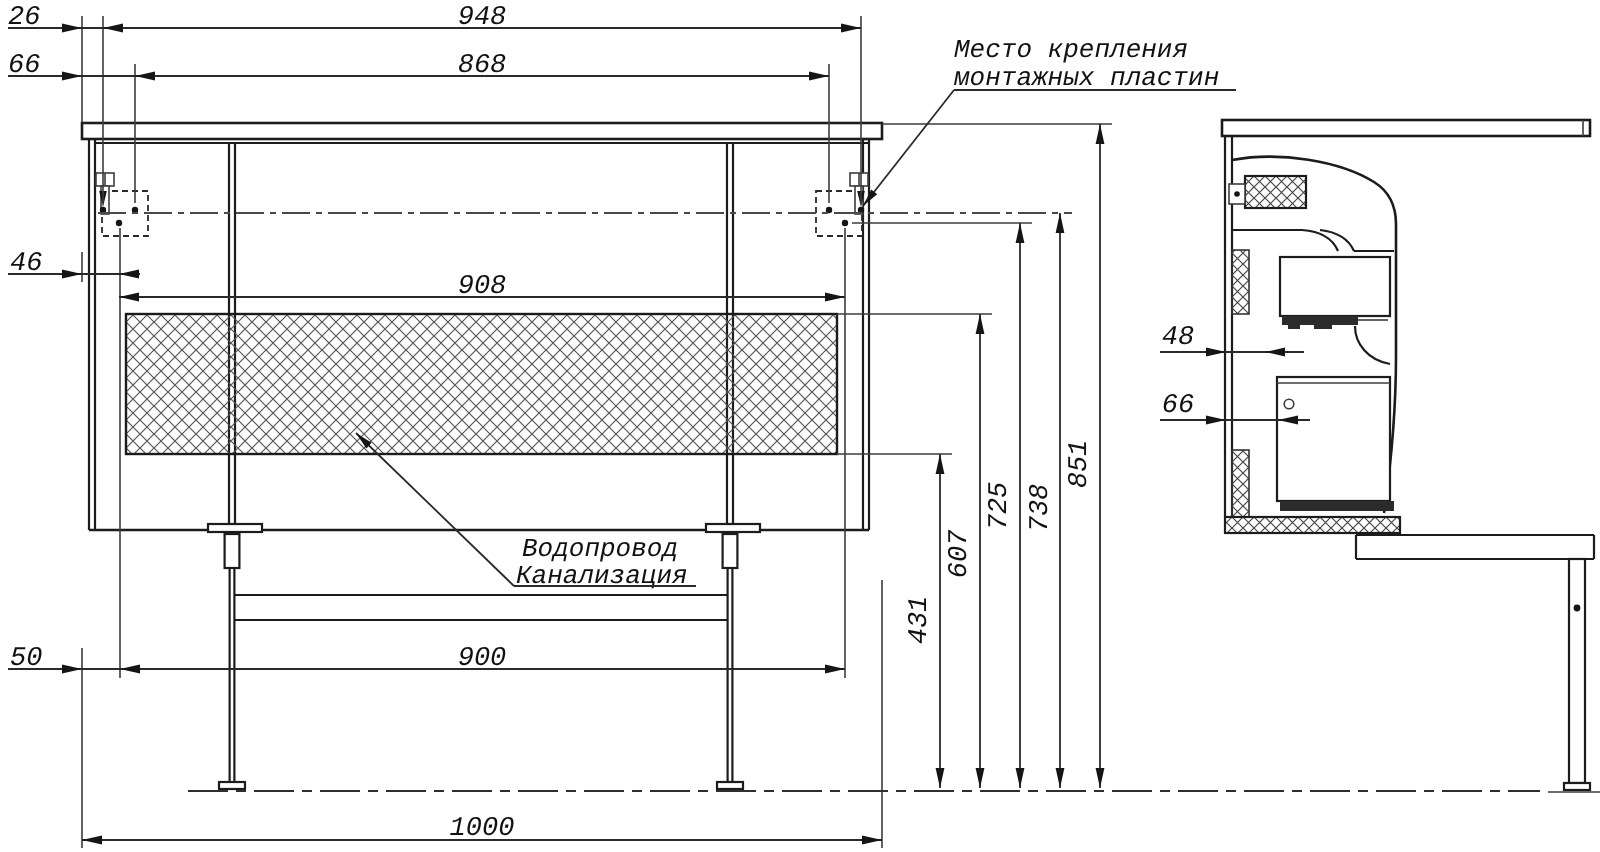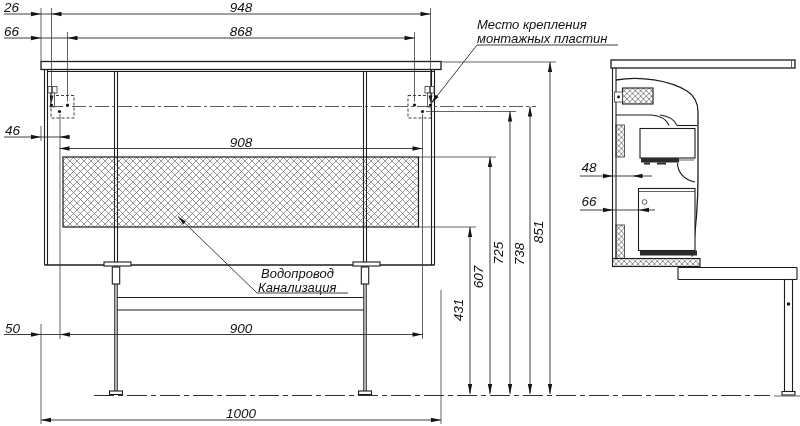--- a/index.html
+++ b/index.html
@@ -1,17 +1,17 @@
 <!DOCTYPE html>
 <html><head>
 <meta charset="utf-8">
 <style>
   html,body{margin:0;padding:0;background:#fff;}
   .stage{position:relative;width:800px;height:426px;background:#fff;overflow:hidden;
-         font-family:Liberation Sans, sans-serif;}
+         font-family:Liberation Mono, monospace;}
   svg{position:absolute;left:0;top:0;}
   .ln   {stroke:#1c1c1c;stroke-width:1.3;fill:none;}
   .ln2  {stroke:#1c1c1c;stroke-width:1.1;fill:none;}
   .tn   {stroke:#3c3c3c;stroke-width:0.8;fill:none;}
   .dim  {stroke:#2a2a2a;stroke-width:0.9;fill:none;}
   .axis {stroke:#4a4a4a;stroke-width:0.9;fill:none;stroke-dasharray:14 3 3 3;}
   .floor{stroke:#2f2f2f;stroke-width:1;fill:none;stroke-dasharray:20 4 5 4;}
   .dash {stroke:#2a2a2a;stroke-width:0.9;fill:none;stroke-dasharray:3 2;}
   .ah   {fill:#151515;stroke:none;}
   .dot  {fill:#151515;stroke:none;}

